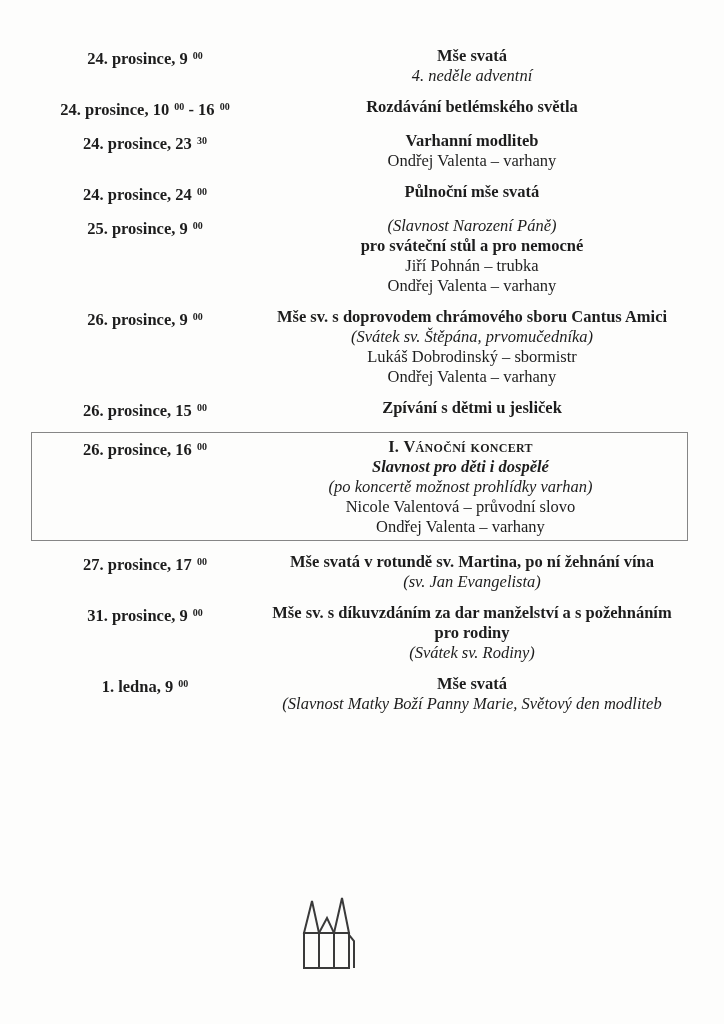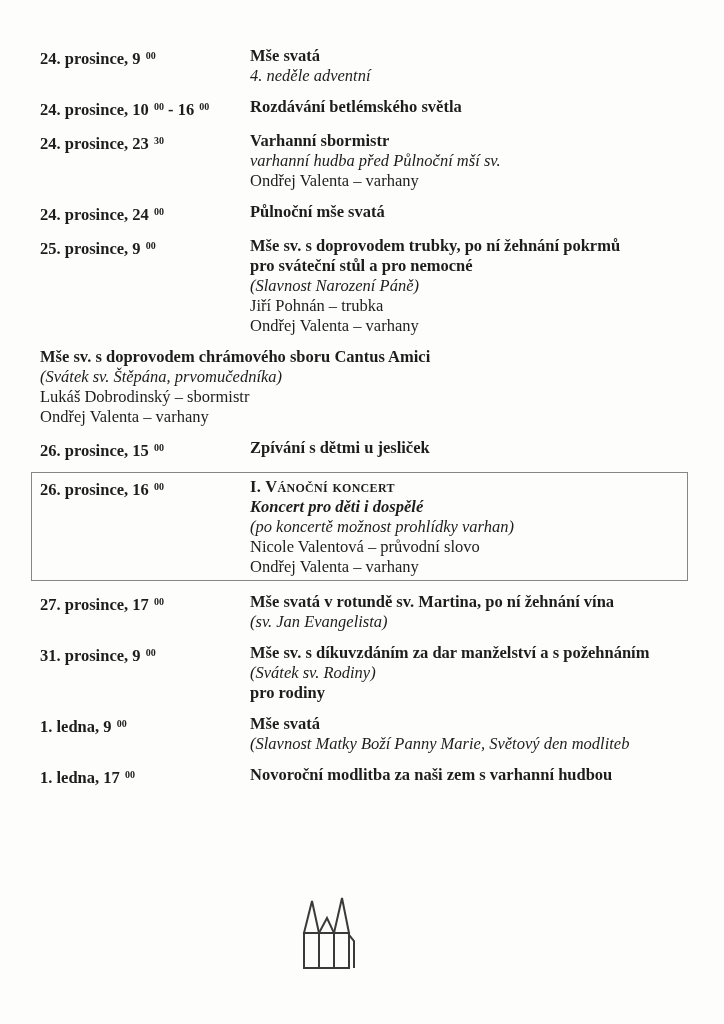--- a/index.html
+++ b/index.html
@@ -2,20 +2,21 @@
 <html style="--text: #1d1d1d; --bg: #fdfdfc; --box-border: #868686;"><head>
 <meta charset="utf-8">
 <style>
   * { margin:0; padding:0; box-sizing:border-box; }
   html,body { background:#fdfdfc; }
   .page {
     width:724px; height:1024px; position:relative; overflow:hidden;
     background:var(--bg,#fdfdfc);
     color:var(--text,#1d1d1d);
     font-family:"Liberation Serif","DejaVu Serif",serif;
+    text-align:center;
   }
   .schedule { padding:46px 30px 0 40px; }
   .row {
     display:flex; align-items:flex-start;
     margin-bottom:11px;
     font-size:16.5px; line-height:20px;
   }
   .row:nth-child(12){ margin-bottom:3px; }
   .date { flex:0 0 210px; font-weight:700; white-space:nowrap; }
   .content { flex:1 1 auto; min-width:0; }
@@ -47,91 +48,84 @@
   </div>
       <div class="row">
     <div class="date"><span class="dtxt">24. prosince, 10 </span><span class="sup">00</span><span class="dtxt"> - 16 </span><span class="sup">00</span></div>
     <div class="content">
           <div class="line b">Rozdávání betlémského světla</div>
         </div>
   </div>
       <div class="row">
     <div class="date"><span class="dtxt">24. prosince, 23 </span><span class="sup">30</span></div>
     <div class="content">
-          <div class="line b">Varhanní sbormistr</div>
-          <div class="line i">varhanní hudba před Půlnoční mší sv.</div>
+          <div class="line b">Varhanní modliteb</div>
           <div class="line r">Ondřej Valenta – varhany</div>
         </div>
   </div>
       <div class="row">
     <div class="date"><span class="dtxt">24. prosince, 24 </span><span class="sup">00</span></div>
     <div class="content">
           <div class="line b">Půlnoční mše svatá</div>
         </div>
   </div>
       <div class="row">
     <div class="date"><span class="dtxt">25. prosince, 9 </span><span class="sup">00</span></div>
     <div class="content">
-          <div class="line b">Mše sv. s doprovodem trubky, po ní žehnání pokrmů</div>
+          <div class="line i">(Slavnost Narození Páně)</div>
           <div class="line b">pro sváteční stůl a pro nemocné</div>
-          <div class="line i">(Slavnost Narození Páně)</div>
           <div class="line r">Jiří Pohnán – trubka</div>
           <div class="line r">Ondřej Valenta – varhany</div>
         </div>
   </div>
       <div class="row">
+    <div class="date"><span class="dtxt">26. prosince, 9 </span><span class="sup">00</span></div>
     <div class="content">
           <div class="line b">Mše sv. s doprovodem chrámového sboru Cantus Amici</div>
           <div class="line i">(Svátek sv. Štěpána, prvomučedníka)</div>
           <div class="line r">Lukáš Dobrodinský – sbormistr</div>
           <div class="line r">Ondřej Valenta – varhany</div>
         </div>
   </div>
       <div class="row">
     <div class="date"><span class="dtxt">26. prosince, 15 </span><span class="sup">00</span></div>
     <div class="content">
           <div class="line b">Zpívání s dětmi u jesliček</div>
         </div>
   </div>
       <div class="row boxed">
     <div class="date"><span class="dtxt">26. prosince, 16 </span><span class="sup">00</span></div>
     <div class="content">
           <div class="line sc">I. Vánoční koncert</div>
-          <div class="line bi">Koncert pro děti i dospělé</div>
+          <div class="line bi">Slavnost pro děti i dospělé</div>
           <div class="line i">(po koncertě možnost prohlídky varhan)</div>
           <div class="line r">Nicole Valentová – průvodní slovo</div>
           <div class="line r">Ondřej Valenta – varhany</div>
         </div>
   </div>
       <div class="row">
     <div class="date"><span class="dtxt">27. prosince, 17 </span><span class="sup">00</span></div>
     <div class="content">
           <div class="line b">Mše svatá v rotundě sv. Martina, po ní žehnání vína</div>
           <div class="line i">(sv. Jan Evangelista)</div>
         </div>
   </div>
       <div class="row">
     <div class="date"><span class="dtxt">31. prosince, 9 </span><span class="sup">00</span></div>
     <div class="content">
           <div class="line b">Mše sv. s díkuvzdáním za dar manželství a s požehnáním</div>
+          <div class="line b">pro rodiny</div>
           <div class="line i">(Svátek sv. Rodiny)</div>
-          <div class="line b">pro rodiny</div>
         </div>
   </div>
       <div class="row">
     <div class="date"><span class="dtxt">1. ledna, 9 </span><span class="sup">00</span></div>
     <div class="content">
           <div class="line b">Mše svatá</div>
           <div class="line i">(Slavnost Matky Boží Panny Marie, Světový den modliteb</div>
-        </div>
-  </div>
-      <div class="row">
-    <div class="date"><span class="dtxt">1. ledna, 17 </span><span class="sup">00</span></div>
-    <div class="content">
-          <div class="line b">Novoroční modlitba za naši zem s varhanní hudbou</div>
         </div>
   </div>
     </div>
   <div class="logo">
     <svg width="58" height="76" viewBox="0 0 58 76" fill="none" stroke="#3a3a3a" stroke-width="2" stroke-linejoin="miter" stroke-linecap="square">
       <rect x="3" y="37" width="45" height="35"></rect>
       <line x1="18" y1="37" x2="18" y2="72"></line>
       <line x1="33" y1="37" x2="33" y2="72"></line>
       <path d="M3 37 L11 5 L18 37"></path>
       <path d="M18 37 L26 22 L33 37"></path>

